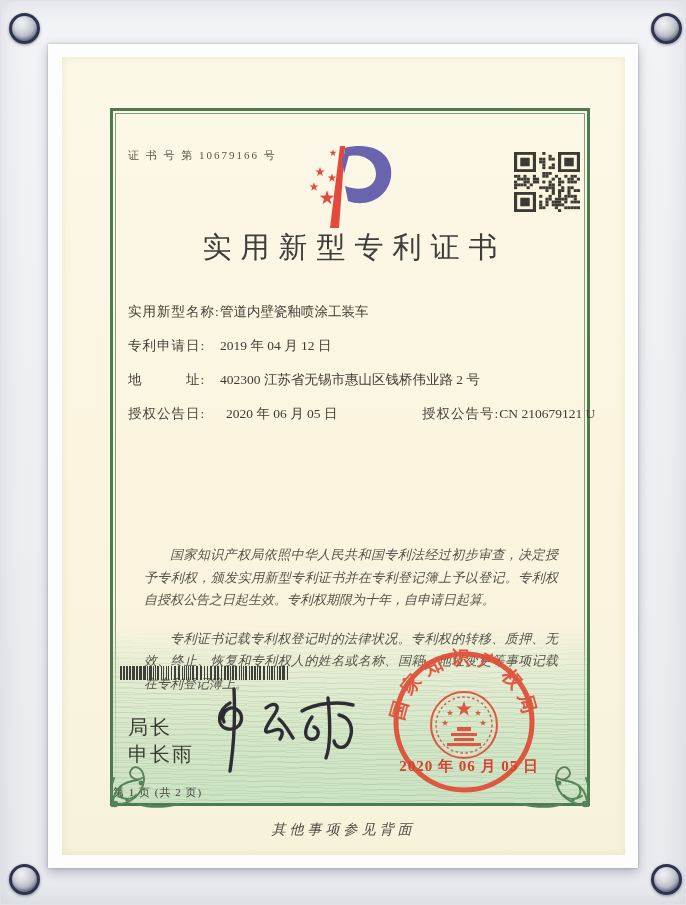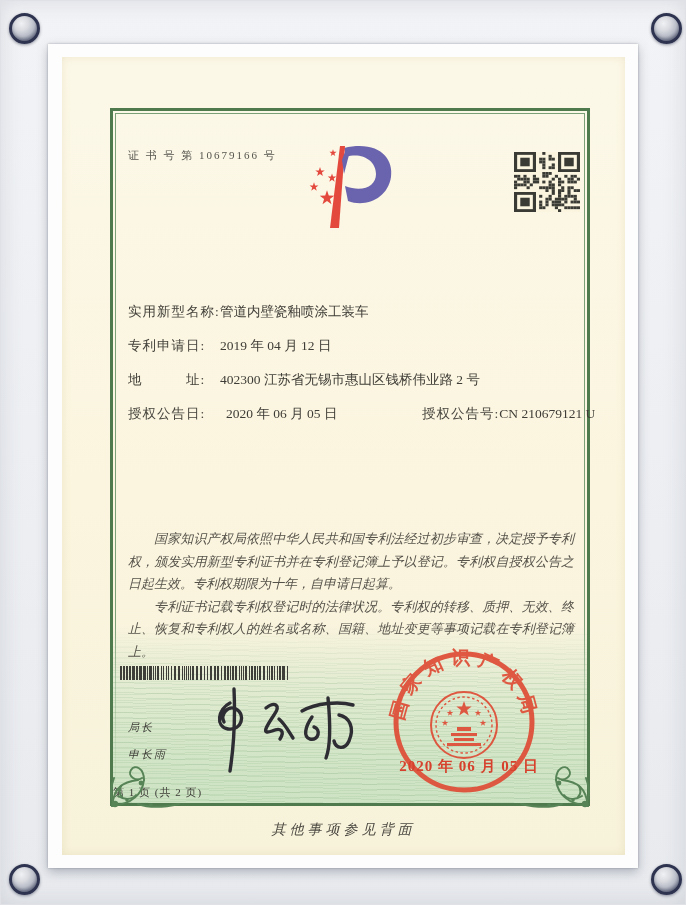--- a/index.html
+++ b/index.html
@@ -38,24 +38,24 @@
 
   .fields{position:absolute;left:15px;top:192px;width:446px;z-index:1;font-size:13.5px;color:#46443d;}
   .field-row{height:21px;margin-bottom:13px;white-space:nowrap;}
   .f-label{display:inline-block;min-width:92px;letter-spacing:1px;font-family:Liberation Serif, serif;}
   .f-value{margin-left:0;color:#3e3c36;}
   .f-value.w{display:inline-block;width:152px;margin-left:6px;}
   .f-label2{display:inline-block;letter-spacing:1px;margin-left:44px;}
 
   .paras{position:absolute;left:15px;top:417px;width:446px;z-index:1;font-size:13px;line-height:22.5px;
     color:#55524a;font-style:italic;text-align:justify;}
-  .paras p{margin:0;text-indent:2em;}
+  .paras p{margin:16px;text-indent:2em;}
 
   .barcode{position:absolute;left:7px;top:555px;z-index:1;}
-  .signer{position:absolute;left:15px;top:603px;z-index:1;font-size:11px;line-height:27px;color:#3c3b36;letter-spacing:2px;font-style:italic;}
+  .signer{position:absolute;left:15px;top:603px;z-index:1;font-size:20px;line-height:27px;color:#3c3b36;letter-spacing:2px;}
   .signature{position:absolute;left:87px;top:572px;z-index:2;}
   .seal{position:absolute;left:266px;top:526px;z-index:2;opacity:.92;}
   .seal-date{position:absolute;left:271px;top:646px;width:170px;z-index:3;text-align:center;
     font-size:15px;font-weight:bold;color:#d6402c;letter-spacing:1px;}
   .page-num{position:absolute;left:0;bottom:3px;width:100%;z-index:1;font-size:11px;color:#3f3e39;letter-spacing:1px;}
   .flourish{position:absolute;bottom:-9px;z-index:3;}
   .flourish.fl{left:-6px;}
   .flourish.fr{right:-6px;transform:scaleX(-1);}
   .back-note{position:absolute;left:0;top:764px;width:100%;text-align:center;font-size:14px;
     font-style:italic;letter-spacing:4px;color:#4c4a42;}
@@ -213,20 +213,21 @@
             <rect x="3" y="3" width="15" height="15" fill="#fbf5df"></rect>
             <rect x="6" y="6" width="9" height="9" fill="#3b3b36"></rect>
             <rect x="42" y="0" width="21" height="21" fill="#3b3b36"></rect>
             <rect x="45" y="3" width="15" height="15" fill="#fbf5df"></rect>
             <rect x="48" y="6" width="9" height="9" fill="#3b3b36"></rect>
             <rect x="0" y="42" width="21" height="21" fill="#3b3b36"></rect>
             <rect x="3" y="45" width="15" height="15" fill="#fbf5df"></rect>
             <rect x="6" y="48" width="9" height="9" fill="#3b3b36"></rect>
           </svg>
 
+        <h1 class="title">实用新型专利证书</h1>
 
         <div class="fields">
           <div class="field-row">
             <span class="f-label">实用新型名称:</span><span class="f-value">管道内壁瓷釉喷涂工装车</span>
           </div>
           <div class="field-row">
             <span class="f-label">专利申请日:</span><span class="f-value">2019 年 04 月 12 日</span>
           </div>
           <div class="field-row">
             <span class="f-label">地　　　址:</span><span class="f-value">402300 江苏省无锡市惠山区钱桥伟业路 2 号</span>

